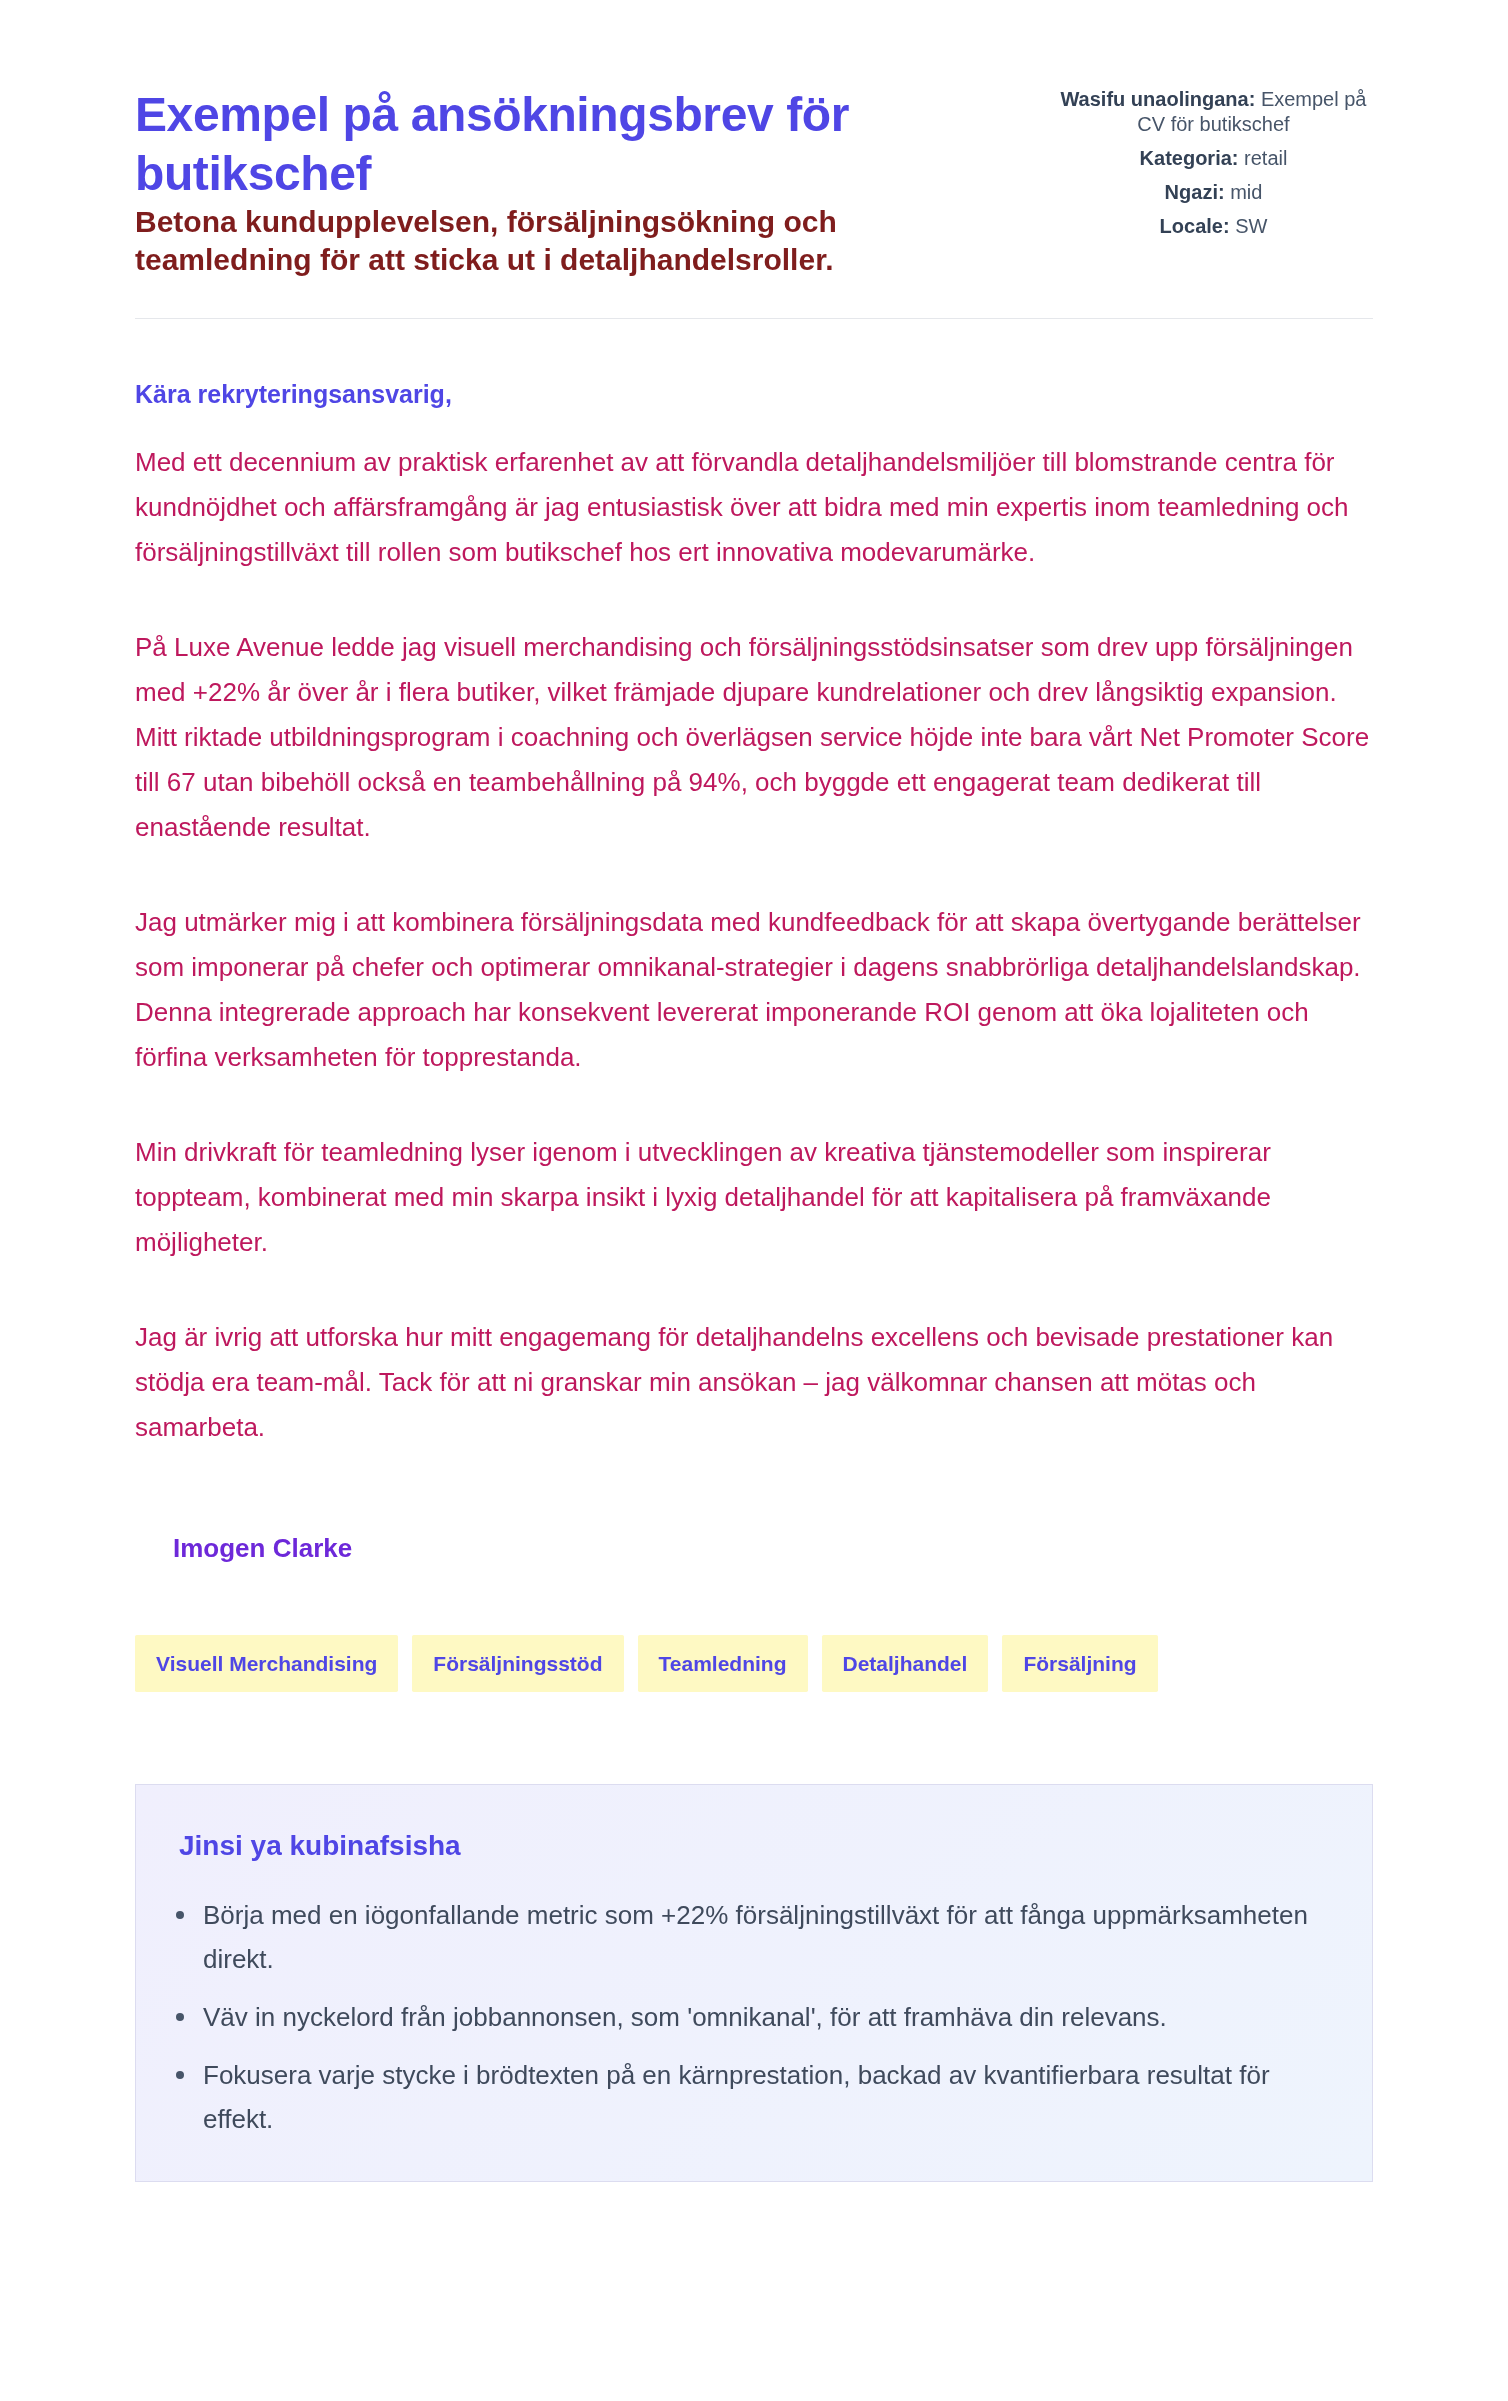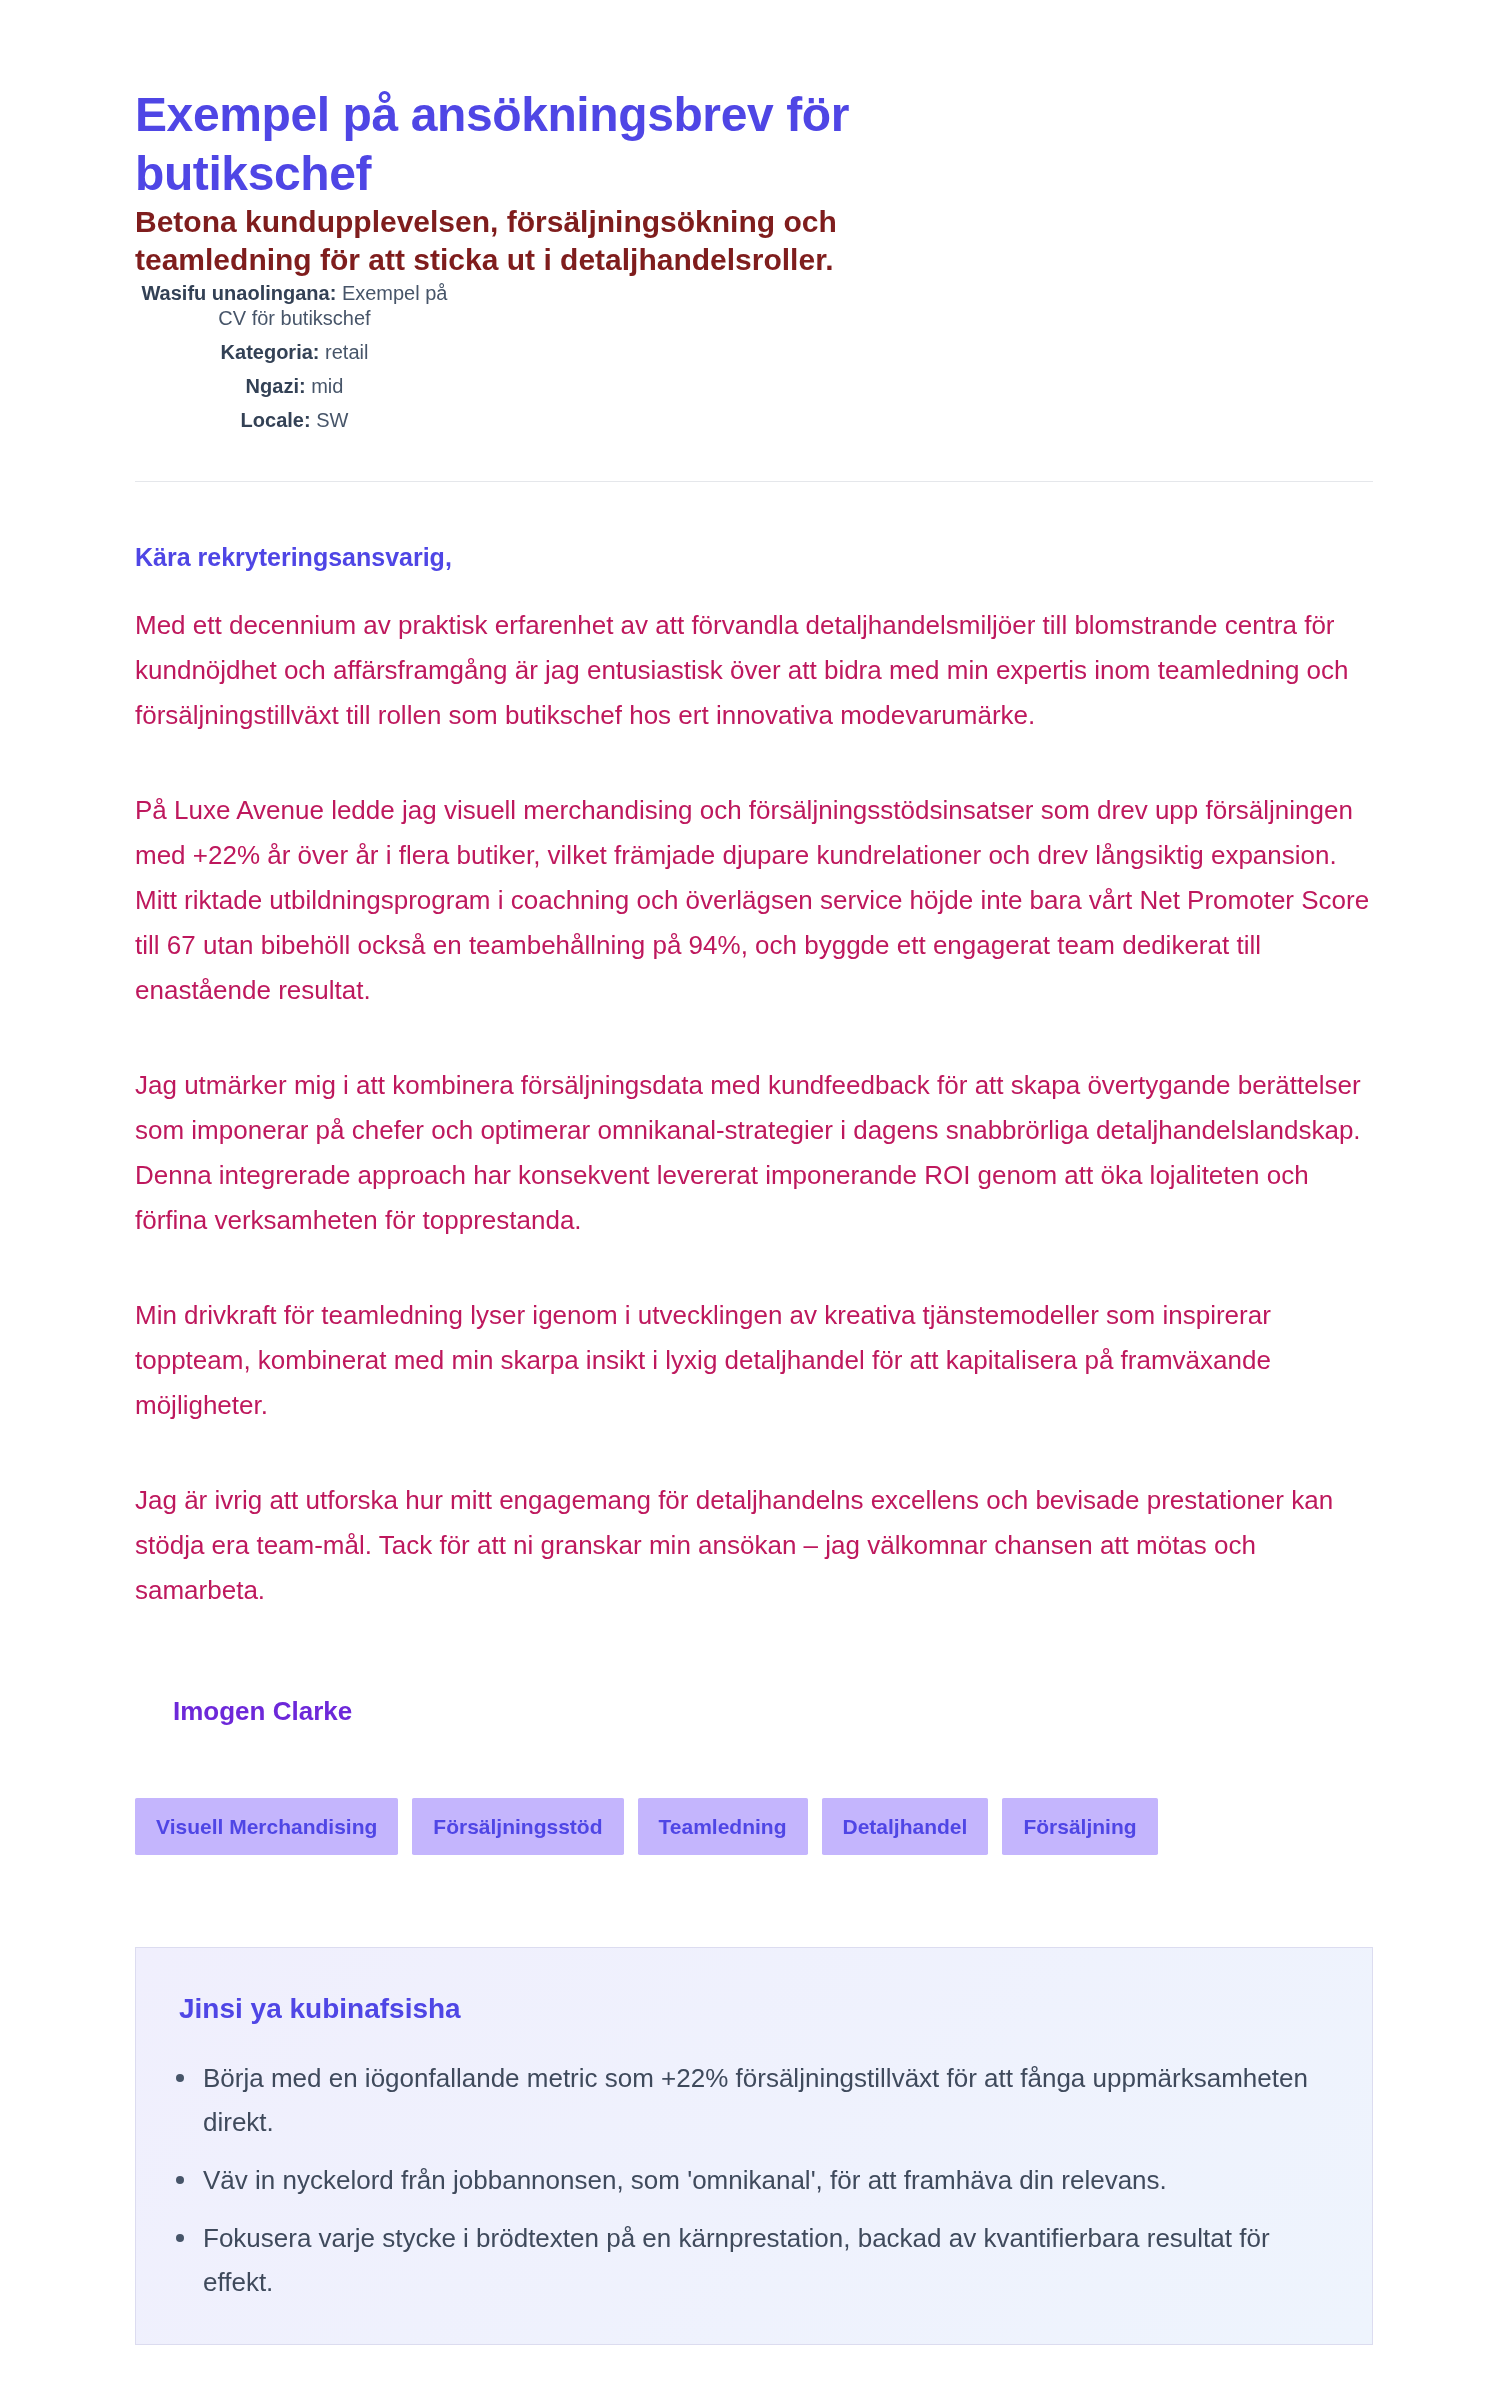--- a/index.html
+++ b/index.html
@@ -14,21 +14,20 @@
     width: 1238px;
     margin-left: 135px;
     padding-top: 85px;
   }
   .header {
     display: flex;
     justify-content: space-between;
     align-items: flex-start;
     padding-bottom: 39px;
     border-bottom: 1.8px solid #e5e7eb;
-    flex-direction: column;
   }
   .header-left { width: 799px; }
   .title {
     margin: 0;
     font-size: 48px;
     line-height: 59px;
     font-weight: 700;
     color: #4f46e5;
     letter-spacing: -0.4px;
   }
@@ -81,21 +80,21 @@
     color: #475569;
   }
 
   .tags {
     display: flex;
     flex-wrap: wrap;
     gap: 14px;
     margin-top: 71px;
   }
   .tag {
-    background: #c4b5fd;
+    background: #fef9c3;
     color: #4f46e5;
     font-size: 21px;
     line-height: 27px;
     font-weight: 600;
     padding: 15px 21px;
     border-radius: 1.8px;
   }
 
   .tips {
     margin-top: 92px;

